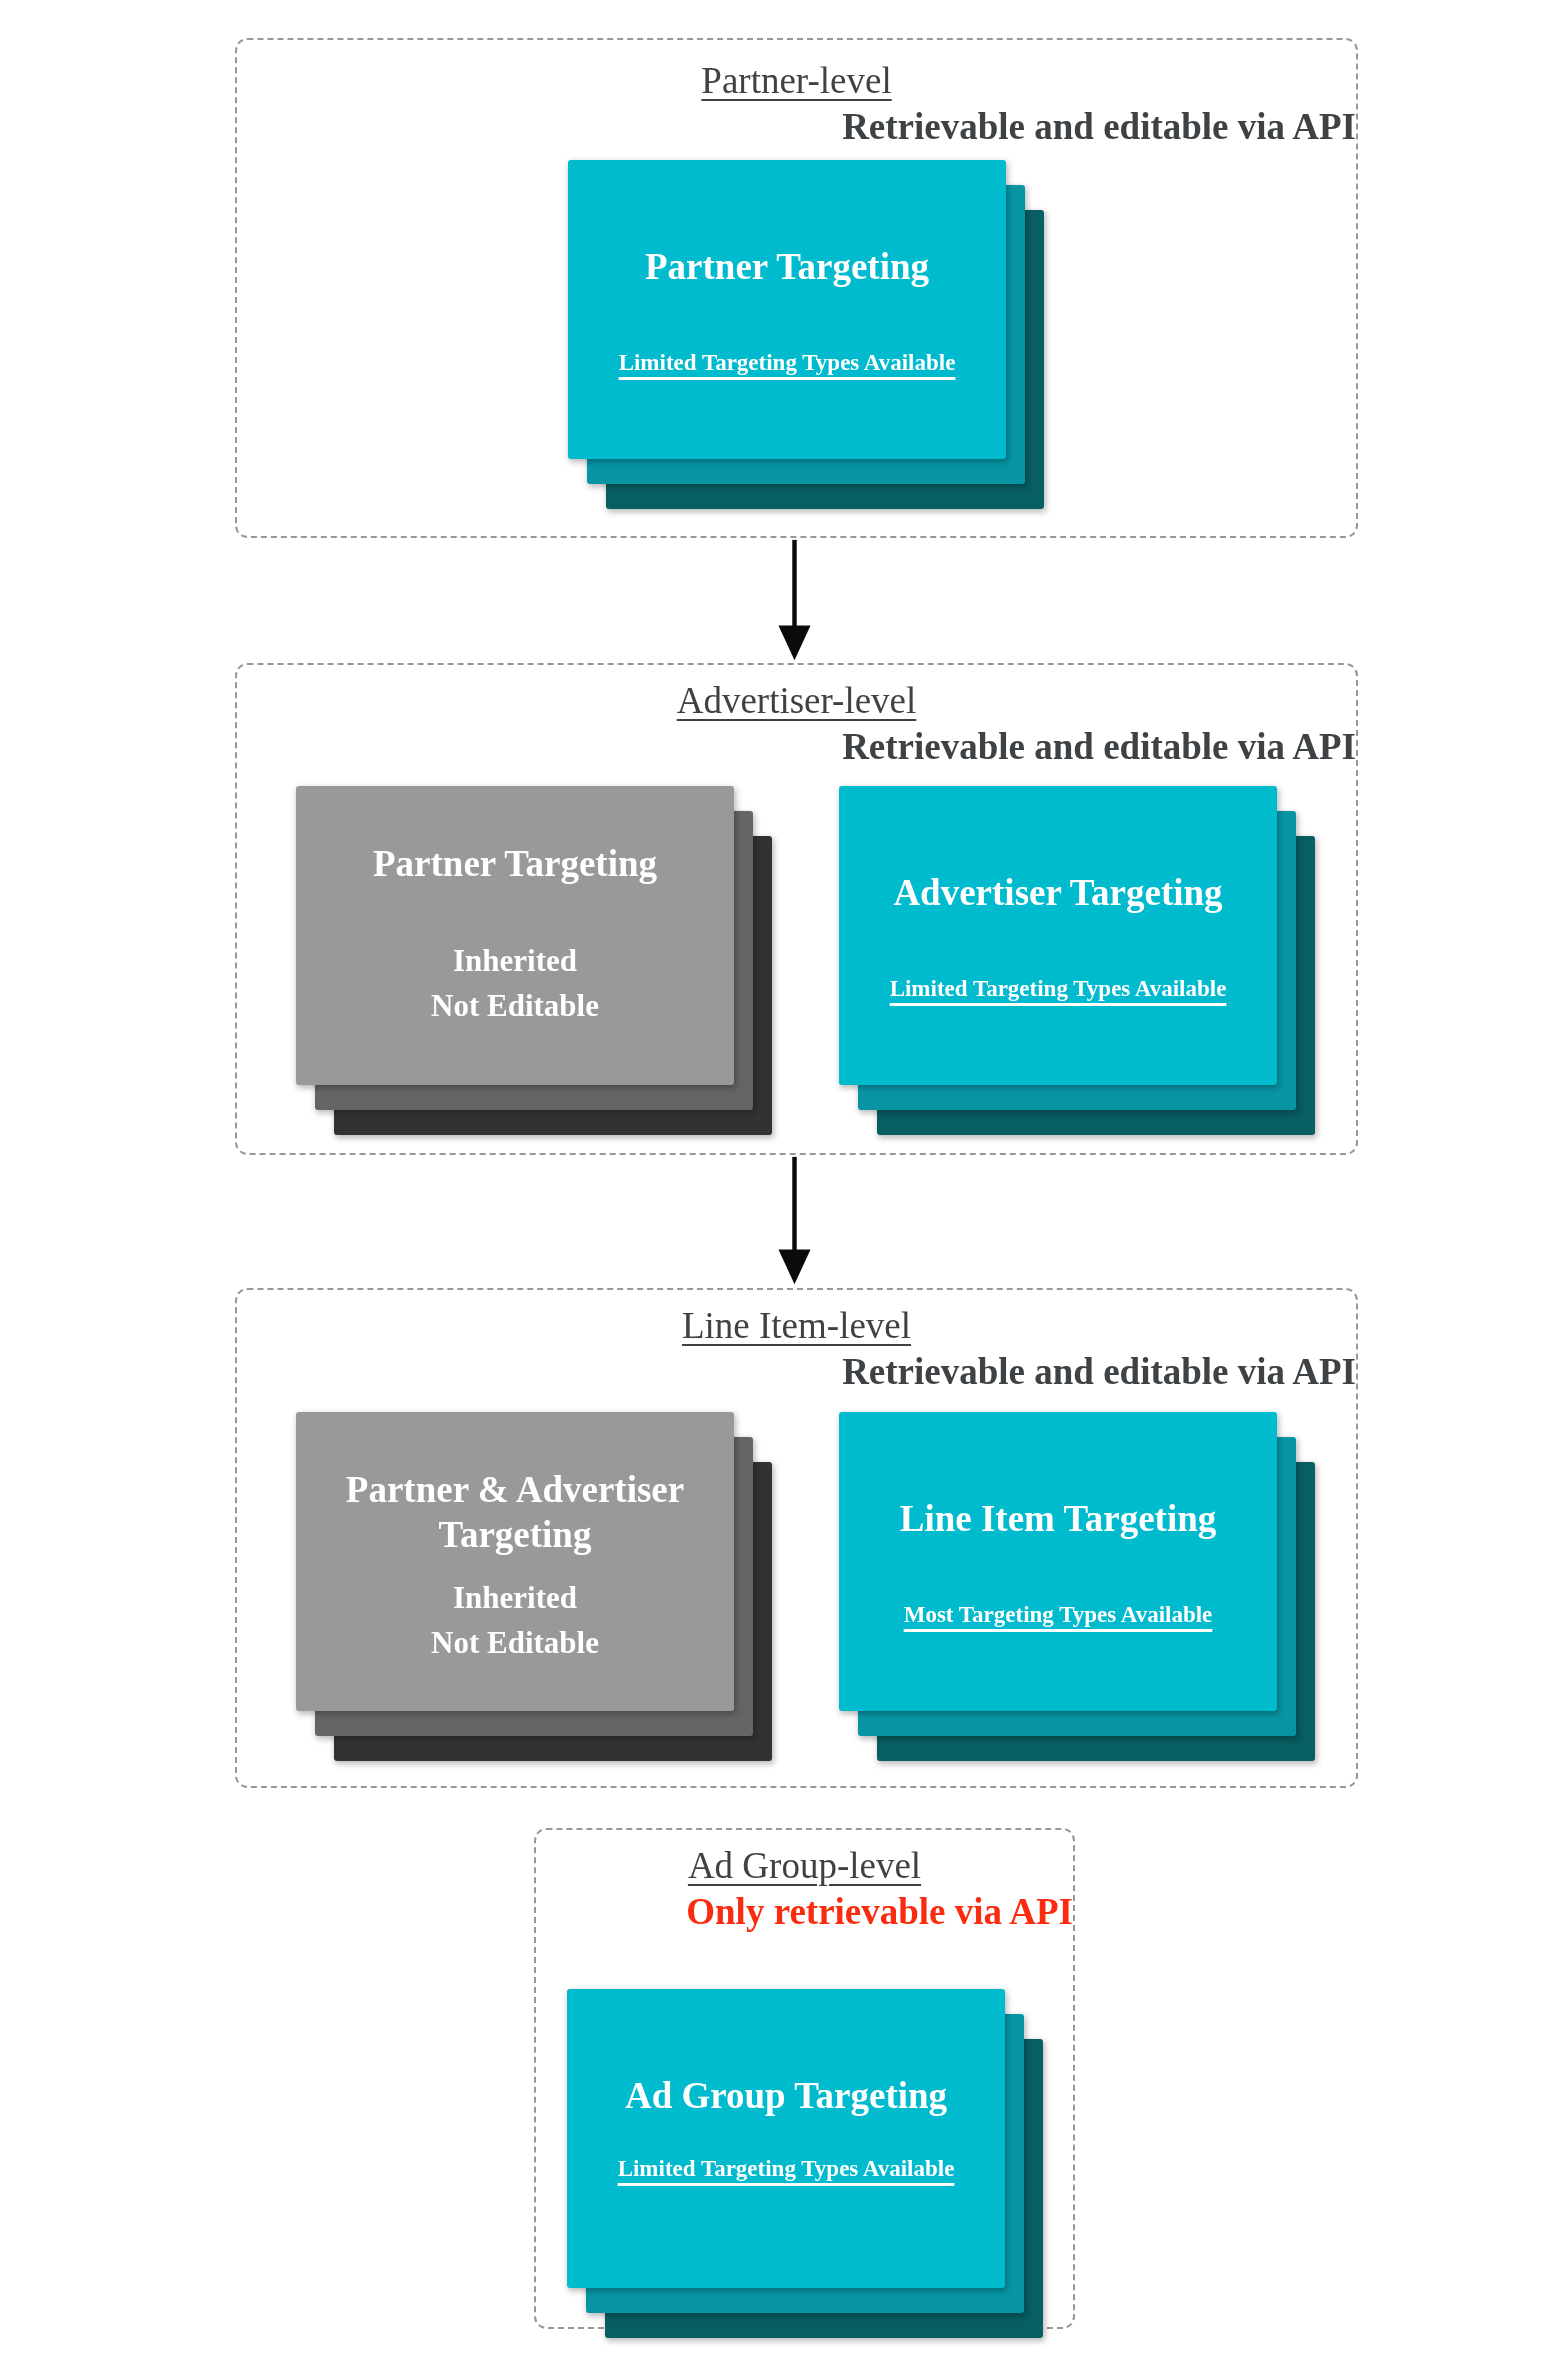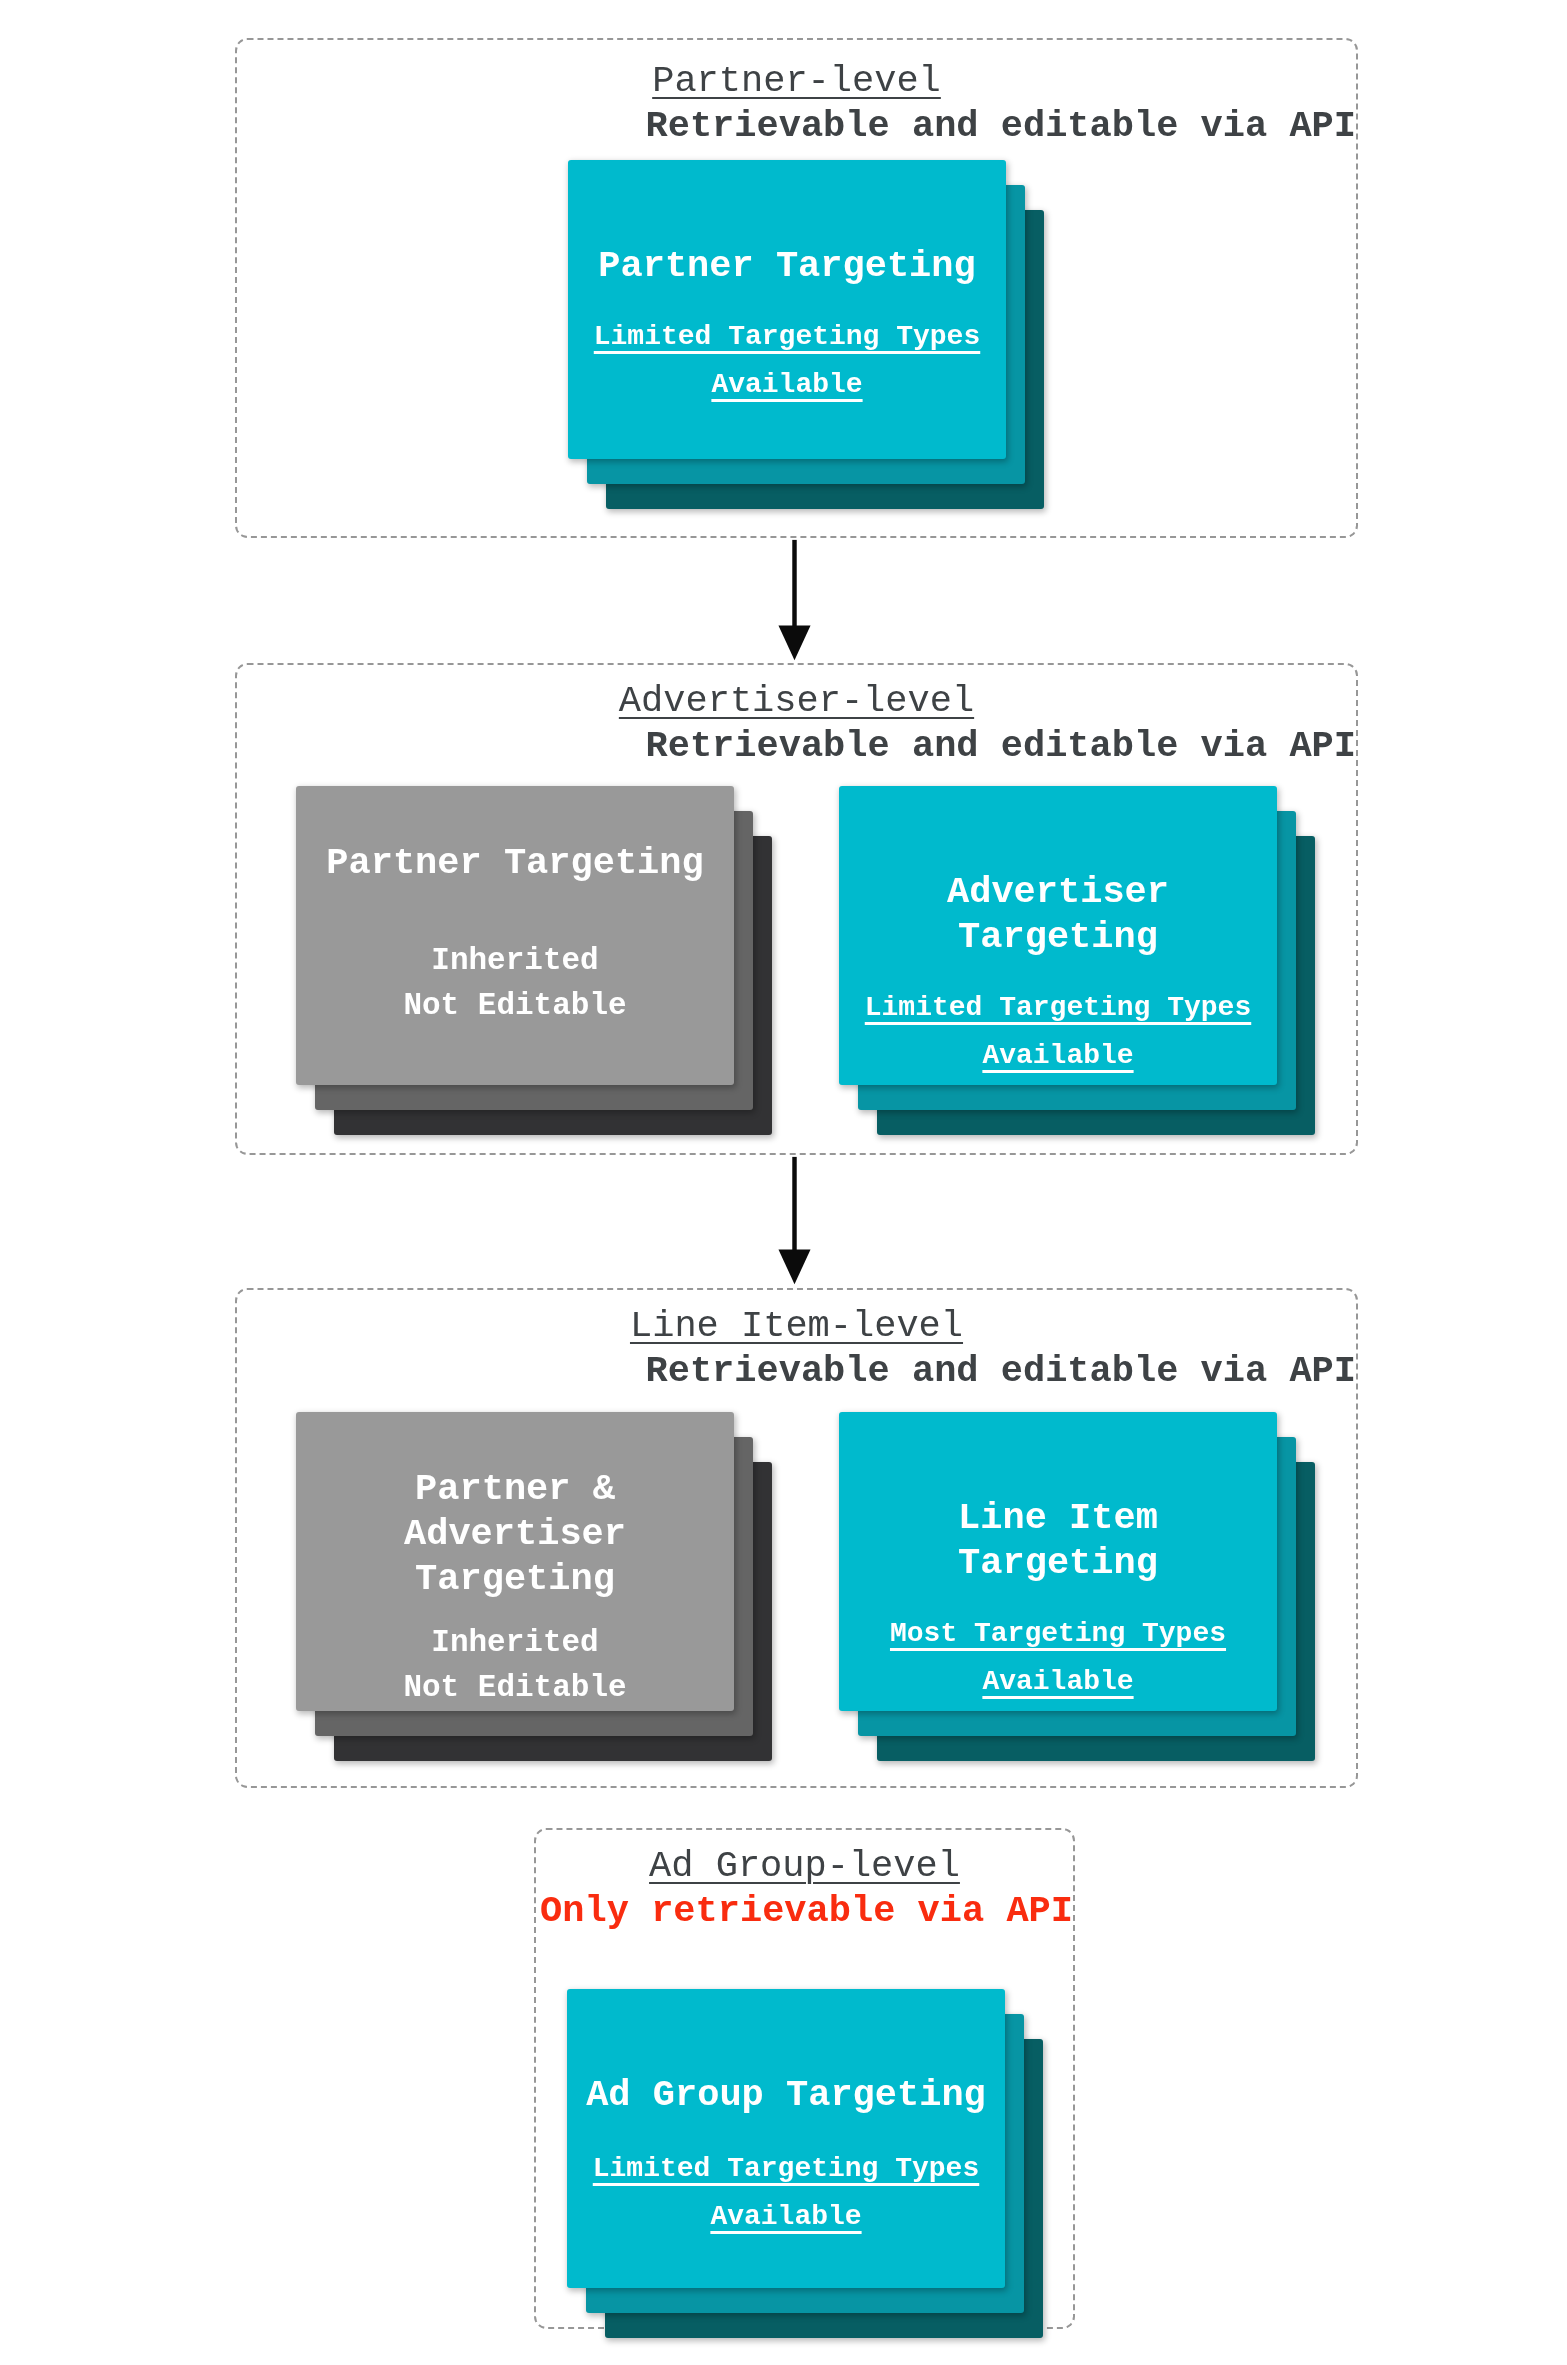--- a/index.html
+++ b/index.html
@@ -1,20 +1,20 @@
 <!DOCTYPE html>
 <html style="--card_cyan: #00bacd; --card_cyan_mid: #0795a4; --card_cyan_back: #075e63; --card_gray: #999999; --card_gray_mid: #656565; --card_gray_back: #323234; --card_text: #ffffff; --heading_text: #3e4245; --warning_red: #f92c0f; --dashed_border: #979797; --arrow_black: #0b0b0b;font-size:14.3px"><head>
 <meta charset="utf-8">
 <style>
   html,body{margin:0;padding:0;background:#ffffff;}
   .page{
     position:relative;
     width:1410px;height:2366px;
     background:#ffffff;
-    font-family:Liberation Mono, monospace;
+    font-family:Liberation Serif, serif;
     overflow:hidden;
   }
   .dashed-box{
     position:absolute;
     box-sizing:border-box;
     border:2.7px dashed var(--dashed_border,#979797);
     border-radius:12.5px;
     text-align:center;
   }
   .sec-header{padding-top:12.5px;}
@@ -48,22 +48,22 @@
   .gray .layer.back{background:var(--card_gray_back,#323234);}
   .gray .layer.mid{background:var(--card_gray_mid,#656565);}
   .gray .layer.front{background:var(--card_gray,#999999);}
 
   .card-title{
     font-size:37px;font-weight:700;line-height:45px;
     margin:84px auto 0 auto;max-width:420px;
   }
   .gray .card-title{margin-top:55px;}
   .card-sub{
-    font-size:28px;font-weight:700;line-height:48px;
-    margin:24px auto 0 auto;max-width:393px;
+    font-size:23px;font-weight:700;line-height:48px;
+    margin:50px auto 0 auto;max-width:393px;
     text-decoration:underline;
     text-decoration-thickness:2.7px;
     text-underline-offset:7.1px;
   }
   .card-body{
     font-size:31px;font-weight:700;line-height:45px;
     margin-top:52px;
   }
   .stack.tight-body .card-body{margin-top:18px;}
 

